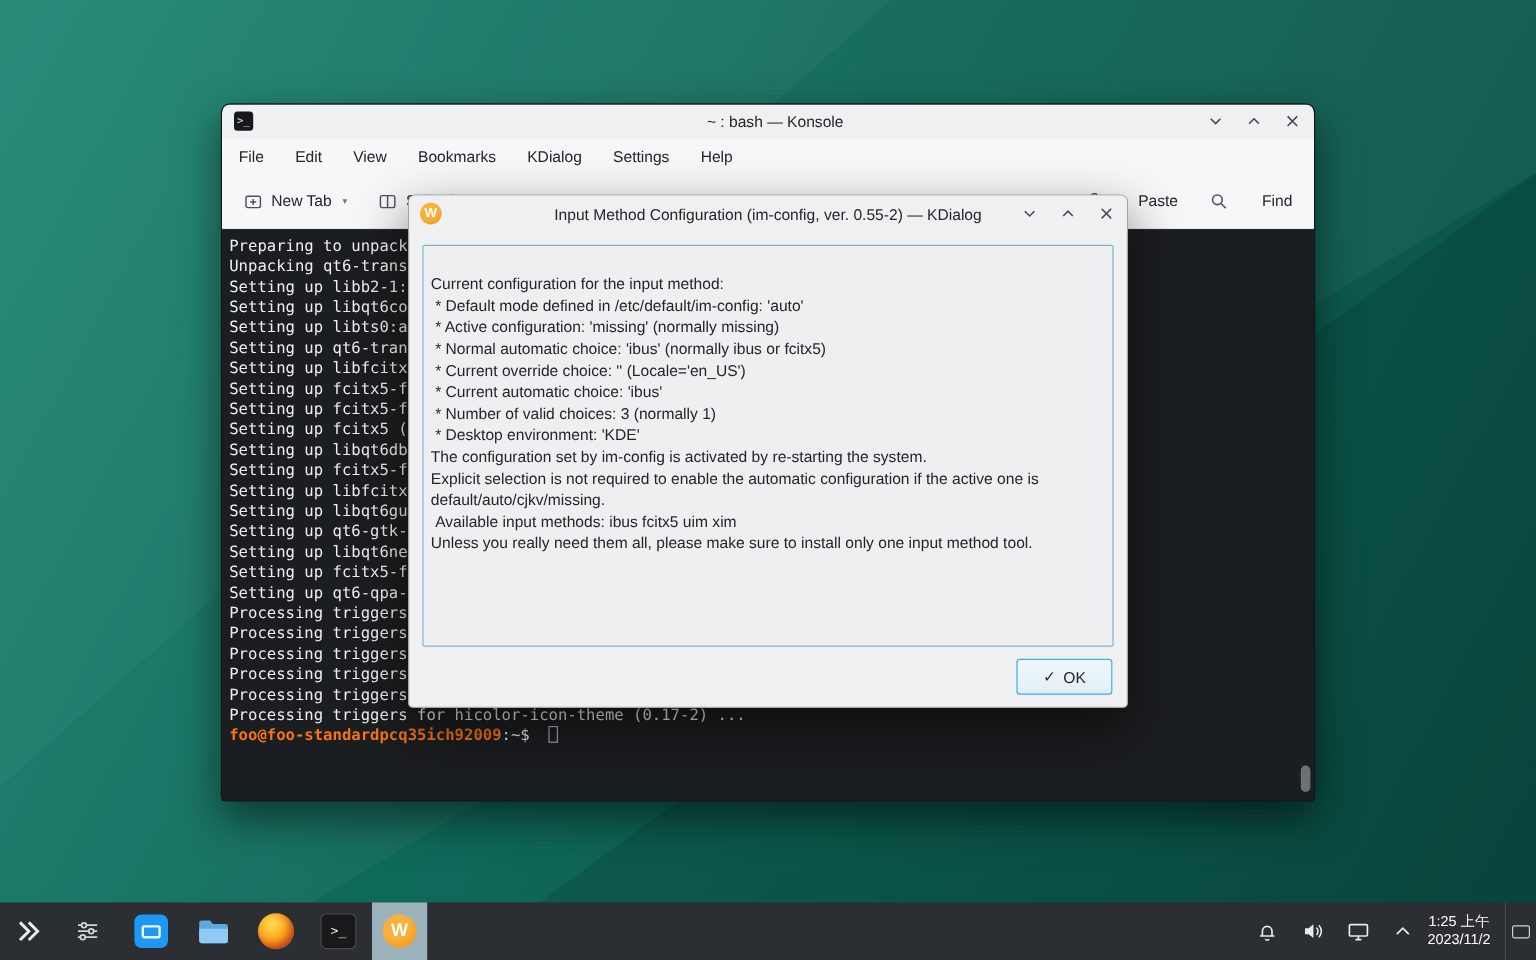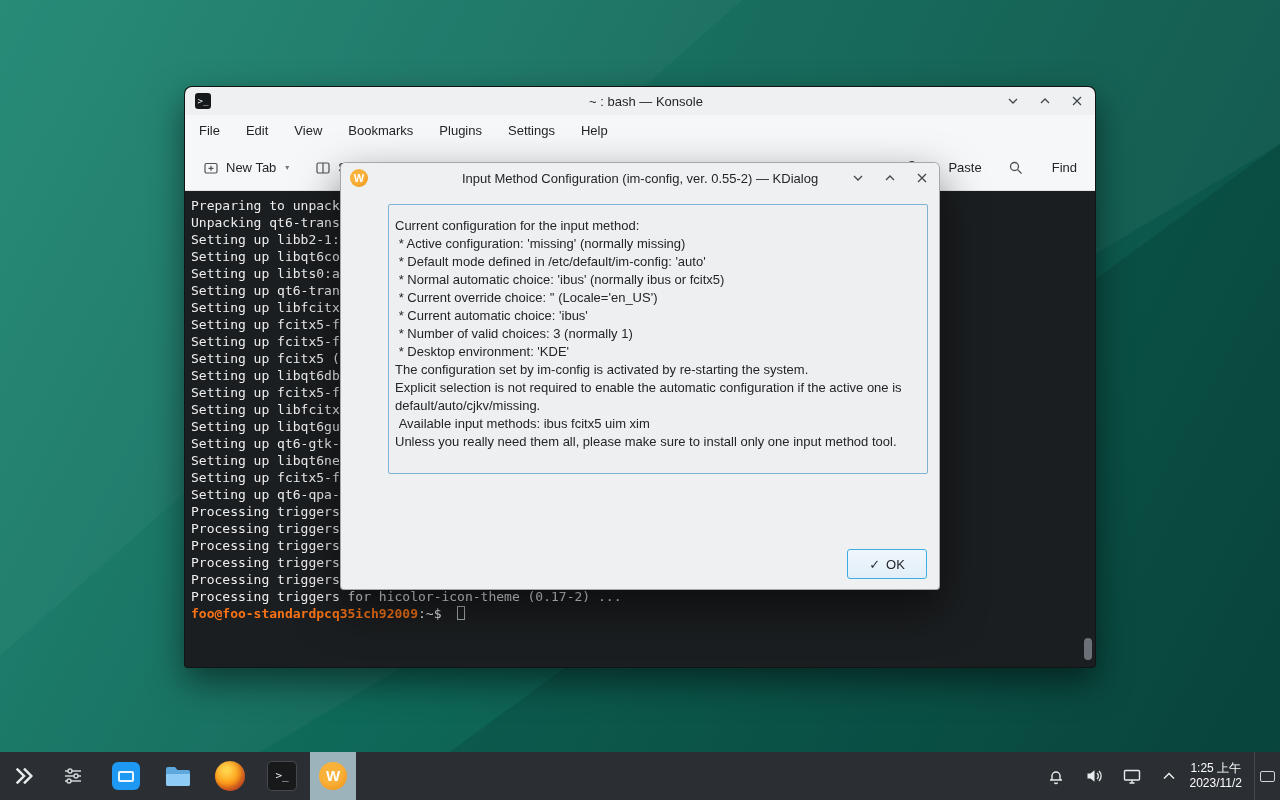--- a/index.html
+++ b/index.html
@@ -43,22 +43,22 @@
     background:#6b7176; }
 
   
   .kdialog { position:absolute; left:340px; top:162px; width:600px; height:428px;
     background:#eff0f1; border-radius:6px 6px 4px 4px; overflow:hidden; z-index:10;
     box-shadow:0 18px 44px rgba(0,0,0,.55); border:1px solid rgba(0,0,0,.30); }
   .d-titlebar { position:relative; height:30px; background:#eff0f1; display:flex; align-items:center; padding:0 9px; }
   .w-icon { width:18px; height:18px; border-radius:50%; background:radial-gradient(circle at 40% 35%,#f9b13a 45%,#ef8d10);
     color:#fff; font-weight:bold; font-size:11px; line-height:18px; text-align:center; }
   .d-title { position:absolute; left:0; right:0; text-align:center; font-size:13px; color:#232629; pointer-events:none; }
-  .d-frame { position:absolute; left:11px; right:11px; top:41px; height:270px; background:#edeff0;
-    border:1px solid #7eb3d4; border-radius:2px; padding:12px 6px; overflow:hidden;margin-left:36px; }
+  .d-frame { position:absolute; left:11px; right:11px; top:41px; height:335px; background:#edeff0;
+    border:1px solid #7eb3d4; border-radius:2px; padding:23px 6px; overflow:hidden; }
   .d-line { white-space:pre-wrap; font-size:13px; line-height:18px; color:#232629; }
   .ok-btn { position:absolute; right:12px; bottom:10px; height:30px; min-width:80px;
     background:linear-gradient(#f0f7fc,#e2eef7); border:1px solid #3daee2; border-radius:3px;
     display:flex; align-items:center; justify-content:center; gap:6px; font-size:13px; color:#232629; }
   .ok-check { font-size:13px; color:#2a3137; }
 
   
   .taskbar { position:absolute; left:0; bottom:0; width:1280px; height:48px; background:#2b2f33;
     display:flex; align-items:center; z-index:20; }
   .tk { display:flex; align-items:center; justify-content:center; height:48px; }
@@ -115,21 +115,21 @@
             </svg>
         </div>
       </div>
     </div>
 
     <div class="menubar">
         <div class="menu-item">File</div>
         <div class="menu-item">Edit</div>
         <div class="menu-item">View</div>
         <div class="menu-item">Bookmarks</div>
-        <div class="menu-item">Plugins</div>
+        <div class="menu-item">KDialog</div>
         <div class="menu-item">Settings</div>
         <div class="menu-item">Help</div>
       </div>
 
     <div class="toolbar">
       <div class="tbtn">
         <svg width="16" height="16" viewBox="0 0 16 16">
             <rect x="2" y="3.5" width="12" height="9.5" rx="1.5" fill="none" stroke="#4d5257" stroke-width="1.2"></rect>
             <path d="M8 5.8v5M5.5 8.3h5" stroke="#4d5257" stroke-width="1.2"></path>
           </svg>
@@ -211,22 +211,22 @@
         <div class="winbtn">
           <svg width="12" height="12" viewBox="0 0 12 12">
               <path d="M2 2l8 8M10 2l-8 8" stroke="#43484d" stroke-width="1.3"></path>
             </svg>
         </div>
       </div>
     </div>
 
     <div class="d-frame">
         <div class="d-line">Current configuration for the input method:</div>
+        <div class="d-line"> * Default mode defined in /etc/default/im-config: 'auto'</div>
         <div class="d-line"> * Active configuration: 'missing' (normally missing)</div>
-        <div class="d-line"> * Default mode defined in /etc/default/im-config: 'auto'</div>
         <div class="d-line"> * Normal automatic choice: 'ibus' (normally ibus or fcitx5)</div>
         <div class="d-line"> * Current override choice: '' (Locale='en_US')</div>
         <div class="d-line"> * Current automatic choice: 'ibus'</div>
         <div class="d-line"> * Number of valid choices: 3 (normally 1)</div>
         <div class="d-line"> * Desktop environment: 'KDE'</div>
         <div class="d-line">The configuration set by im-config is activated by re-starting the system.</div>
         <div class="d-line">Explicit selection is not required to enable the automatic configuration if the active one is default/auto/cjkv/missing.</div>
         <div class="d-line"> Available input methods: ibus fcitx5 uim xim</div>
         <div class="d-line">Unless you really need them all, please make sure to install only one input method tool.</div>
       </div>

